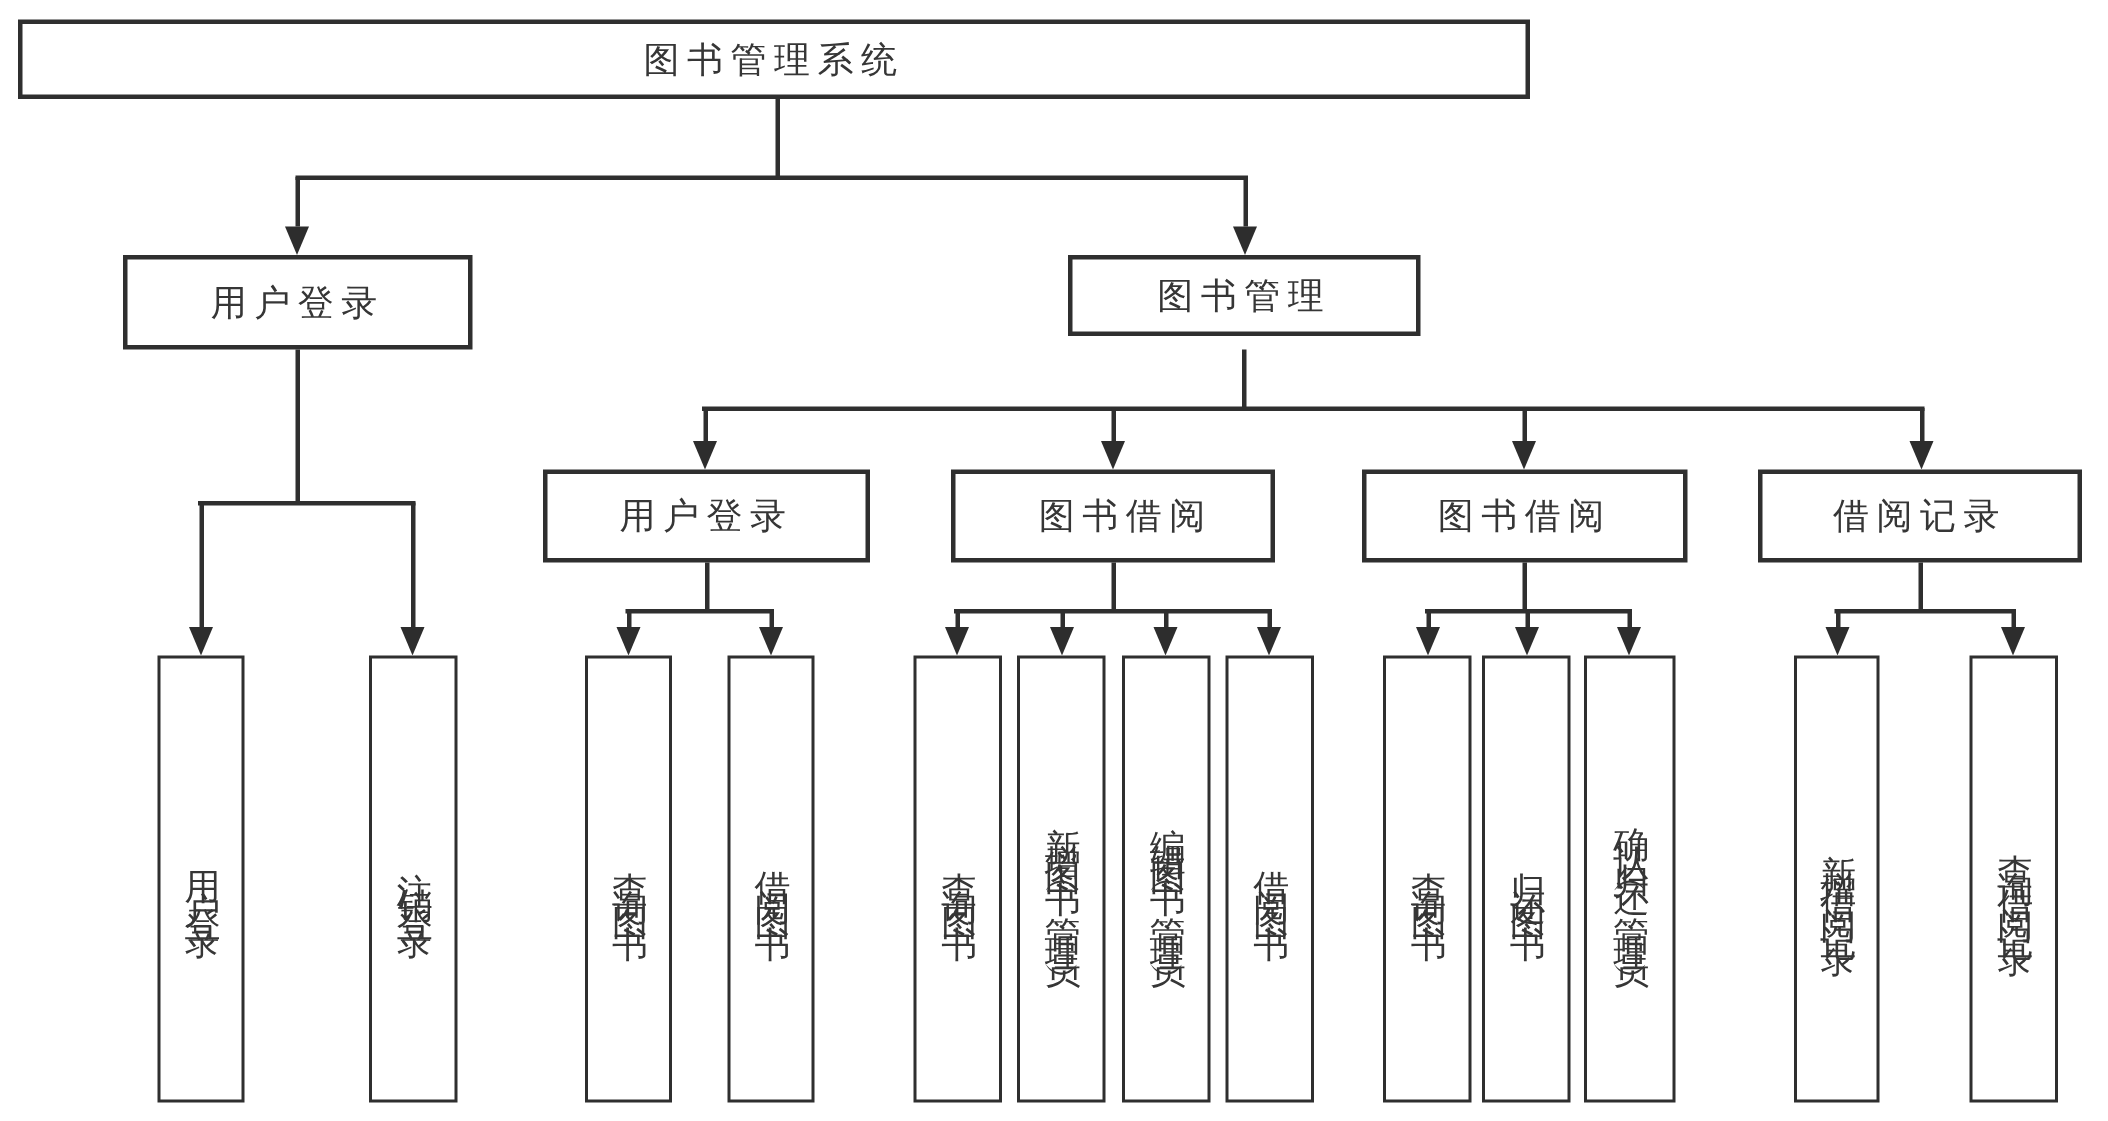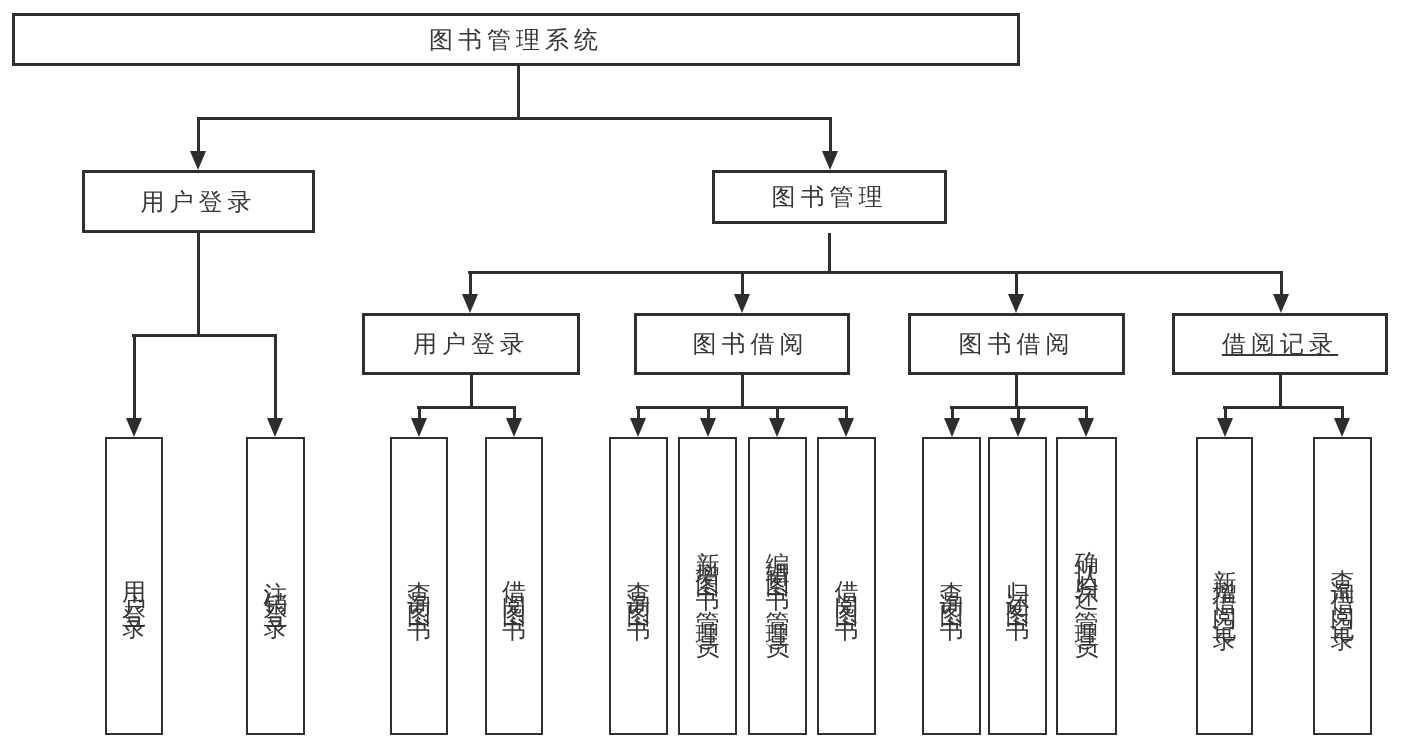--- a/index.html
+++ b/index.html
@@ -97,21 +97,21 @@
 
   <div class="box" style="left:362px;top:313px;width:218px;height:62px;">
     <span>用户登录</span>
   </div>
   <div class="box" style="left:634px;top:313px;width:216px;height:62px;padding-left:17px;">
     <span>图书借阅</span>
   </div>
   <div class="box" style="left:908px;top:313px;width:217px;height:62px;">
     <span>图书借阅</span>
   </div>
-  <div class="box" style="left:1172px;top:313px;width:216px;height:62px;text-decoration:underline;">
+  <div class="box" style="left:1172px;top:313px;width:216px;height:62px;">
     <span>借阅记录</span>
   </div>
 
   <div>
     <div class="vline" style="left:470px;top:375px;width:3px;height:33px;"></div>
     <div class="hline" style="left:417px;top:406px;width:99px;height:3px;"></div>
     <div class="vline" style="left:418px;top:407px;width:3px;height:11px;"></div>
     <div class="tri" style="left:411px;top:418px;"></div>
     <div class="vline" style="left:513px;top:407px;width:3px;height:11px;"></div>
     <div class="tri" style="left:506px;top:418px;"></div>

